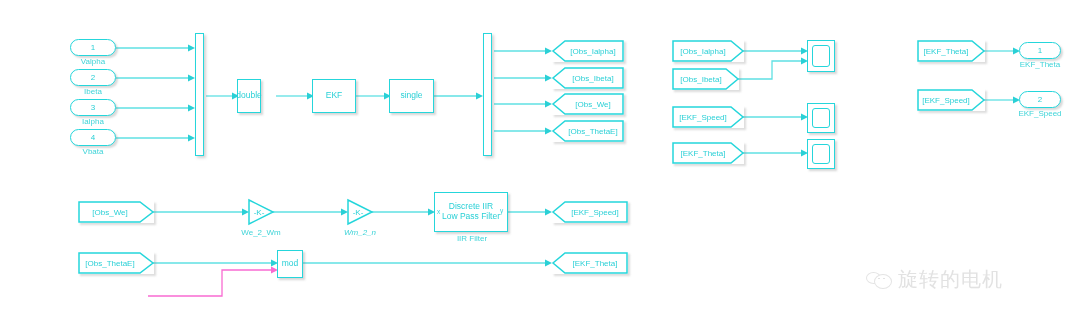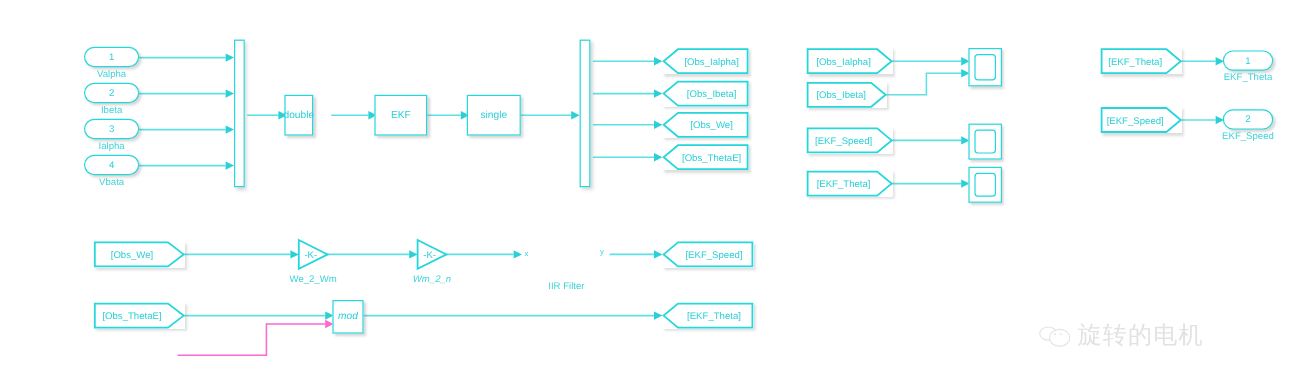--- a/index.html
+++ b/index.html
@@ -327,40 +327,44 @@
   <div class="blklabel" style="left:225px;top:228px;width:72px;">We_2_Wm</div>
 
   <div class="gainwrap" style="left:347px;top:199px;width:26px;height:26px;">
     <svg width="26" height="26" style="overflow:visible;">
       <polygon points="1,1 25,13 1,25" fill="#ffffff" stroke="#25d6db" stroke-width="1.5"></polygon>
     </svg>
     <div class="gaintxt" style="left:1px;top:0;width:20px;height:26px;">-K-</div>
   </div>
   <div class="blklabel" style="left:324px;top:228px;width:72px;font-style:italic;">Wm_2_n</div>
 
+  <div class="blk" style="left:434px;top:192px;width:74px;height:40px;flex-direction:column;">
+    <span>Discrete IIR</span>
+    <span>Low Pass Filter</span>
+  </div>
   <div class="pin" style="left:437px;top:208px;">x</div>
   <div class="pin" style="left:500px;top:207px;">y</div>
   <div class="blklabel" style="left:435px;top:234px;width:74px;">IIR Filter</div>
 
   <div class="tagwrap" style="left:552px;top:201px;width:76px;height:22px;">
     <svg class="tagsvg" width="76" height="22">
       <polygon points="13,1 75,1 75,21 13,21 1,11" fill="#ffffff" stroke="#25d6db" stroke-width="1.5"></polygon>
     </svg>
     <div class="taglabel" style="left:11px;top:0;width:64px;height:22px;">[EKF_Speed]</div>
   </div>
 
   <div class="tagwrap" style="left:78px;top:252px;width:76px;height:22px;">
     <svg class="tagsvg" width="76" height="22">
       <polygon points="1,1 62,1 75,11 62,21 1,21" fill="#ffffff" stroke="#25d6db" stroke-width="1.5"></polygon>
     </svg>
     <div class="taglabel" style="left:0;top:0;width:64px;height:22px;">[Obs_ThetaE]</div>
   </div>
 
 
-  <div class="blk" style="left:277px;top:250px;width:26px;height:28px;font-style:italic;">
+  <div class="blk" style="left:277px;top:250px;width:26px;height:28px;">
     <span>mod</span>
   </div>
 
   <div class="tagwrap" style="left:552px;top:252px;width:76px;height:22px;">
     <svg class="tagsvg" width="76" height="22">
       <polygon points="13,1 75,1 75,21 13,21 1,11" fill="#ffffff" stroke="#25d6db" stroke-width="1.5"></polygon>
     </svg>
     <div class="taglabel" style="left:11px;top:0;width:64px;height:22px;">[EKF_Theta]</div>
   </div>
 

